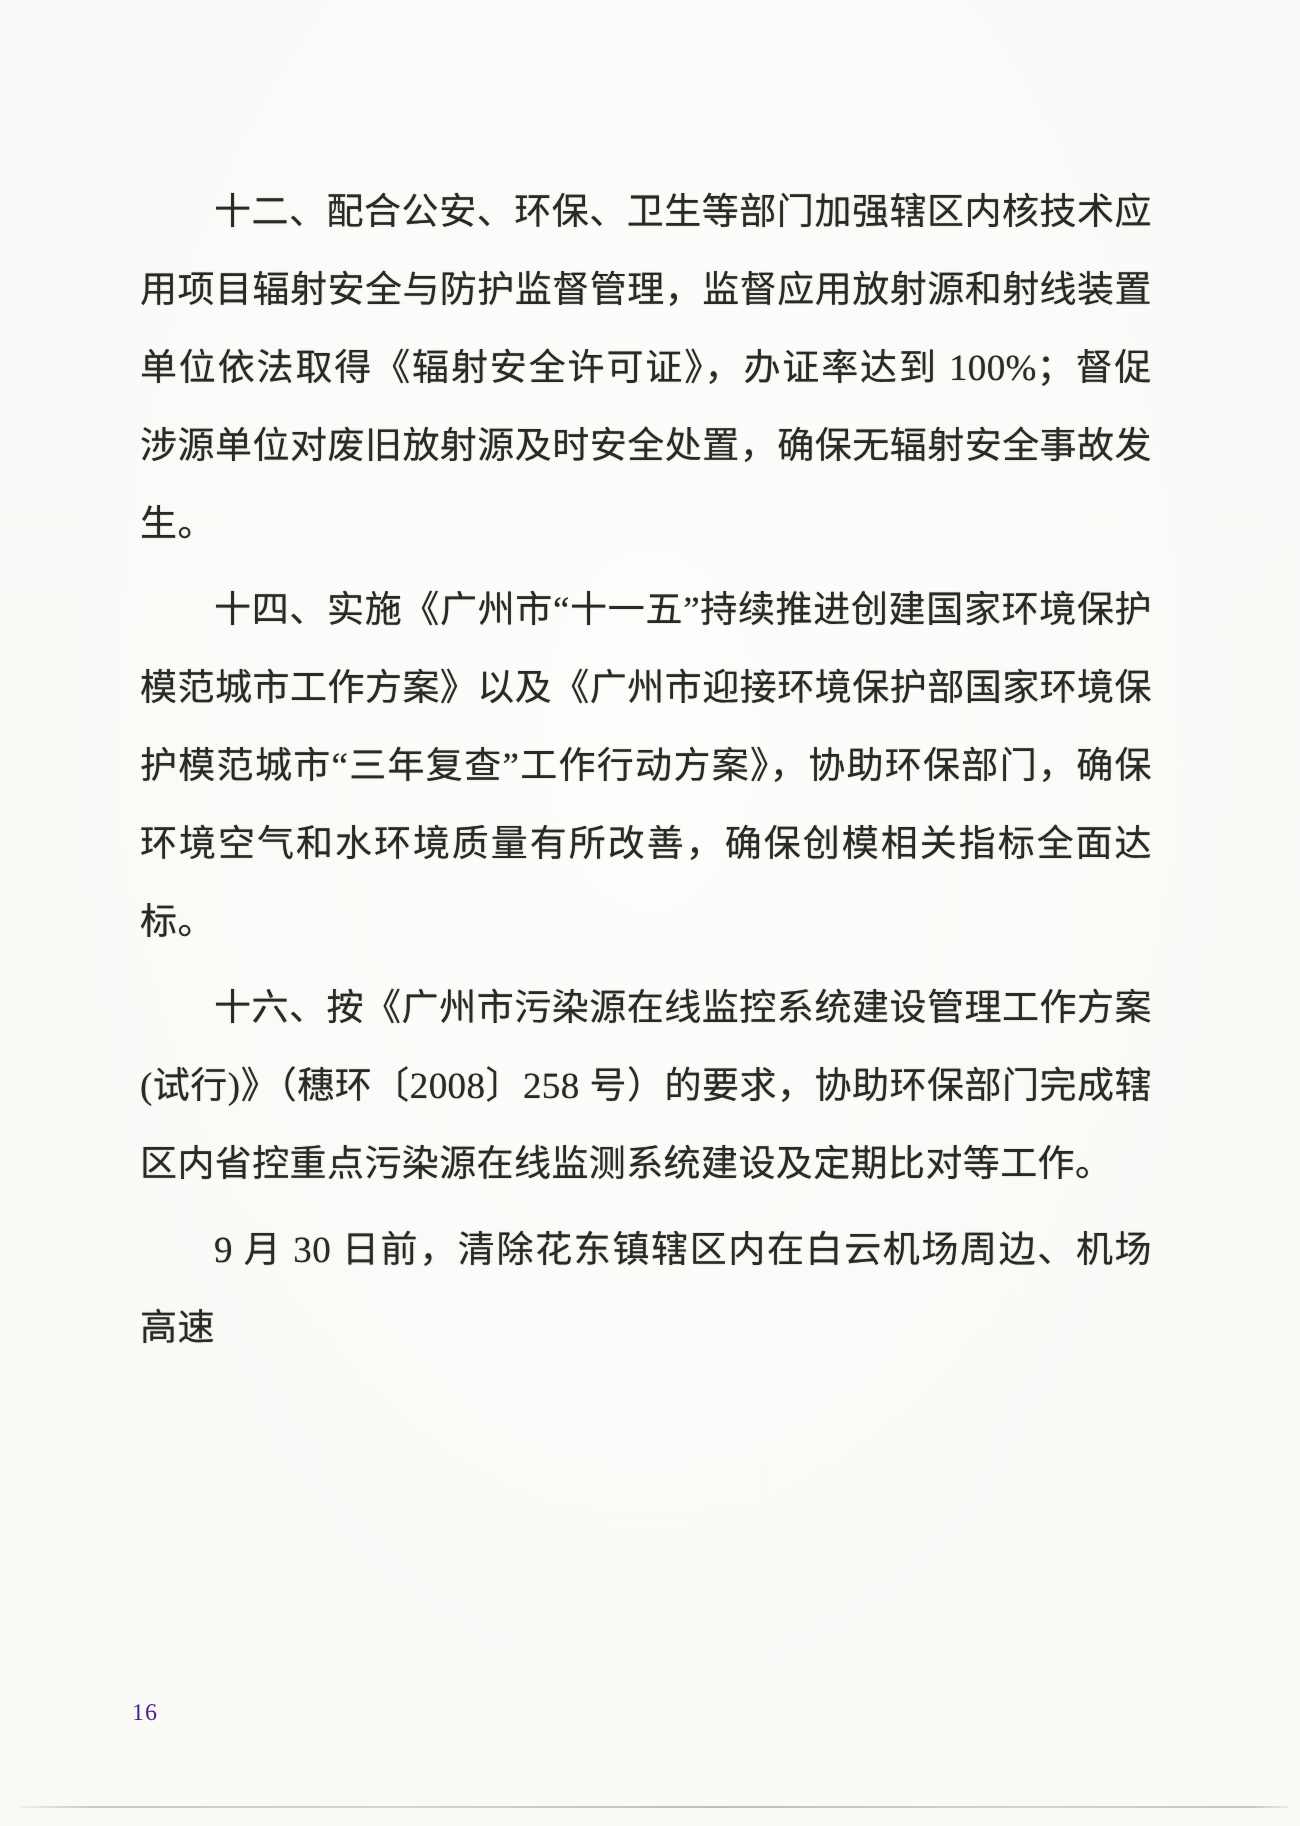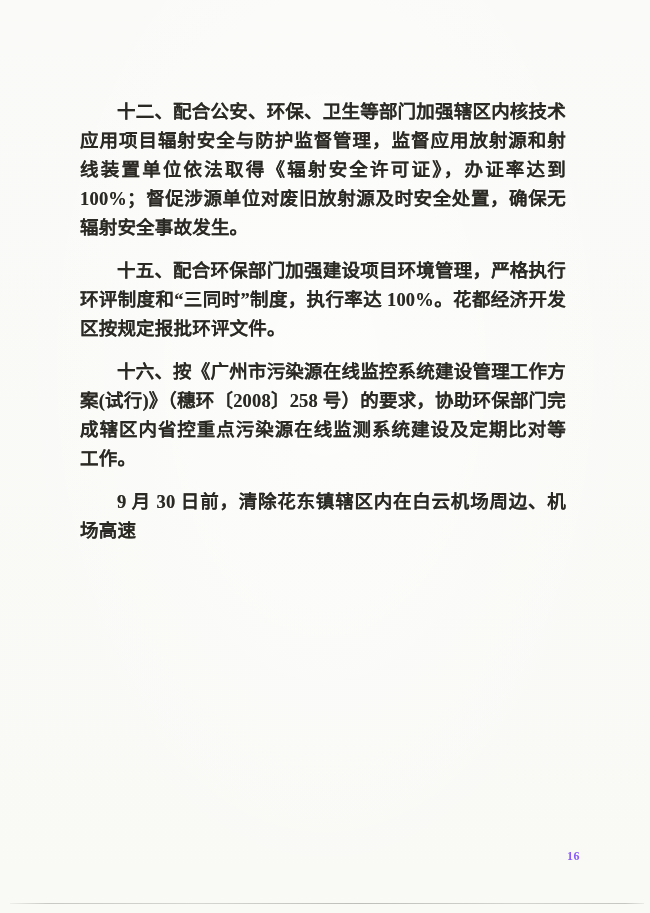--- a/index.html
+++ b/index.html
@@ -26,41 +26,40 @@
       linear-gradient(180deg, rgba(250,250,248,1) 0%, rgba(249,249,246,1) 100%);
     pointer-events: none;
   }
   .text-block {
     position: absolute;
     left: 66px;
     top: 84px;
     width: 514px;
   }
   .text-block p {
-    margin: 14px;
+    margin: 4px;
     padding: 0;
     font-size: 18.5px;
-    line-height: 29px;
+    line-height: 39px;
     letter-spacing: 0.2px;
     color: #2a2923;
     text-align: justify;
     text-indent: 2em;
-    font-weight: 700;
+    font-weight: 400;
     text-shadow: 0 0 0.6px rgba(42,41,35,0.55);
   }
   .page-number {
     position: absolute;
     top: 849px;
     left: 66px;
     width: 514px;
-    text-align: right;
+    text-align: left;
     font-size: 12px;
-    color: #8b5cf6;
+    color: #4c1d95;
     letter-spacing: 0.5px;
-    font-weight: bold;
   }
   .scan-edge-line {
     position: absolute;
     top: 903px;
     left: 10px;
     width: 634px;
     height: 1px;
     background: linear-gradient(90deg,
       rgba(170,170,166,0.15) 0%,
       rgba(160,160,156,0.55) 6%,
@@ -71,21 +70,21 @@
       rgba(170,170,166,0.2) 100%);
   }
 </style>
 </head>
 <body>
 
 <div class="scan-page">
 
   <div class="text-block">
     <p>十二、配合公安、环保、卫生等部门加强辖区内核技术应用项目辐射安全与防护监督管理，监督应用放射源和射线装置单位依法取得《辐射安全许可证》，办证率达到 100%；督促涉源单位对废旧放射源及时安全处置，确保无辐射安全事故发生。</p>
-    <p>十五、配合环保部门加强建设项目环境管理，严格执行环评制度和“三同时”制度，执行率达 100%。花都经济开发区按规定报批环评文件。</p>
+    <p>十四、实施《广州市“十一五”持续推进创建国家环境保护模范城市工作方案》以及《广州市迎接环境保护部国家环境保护模范城市“三年复查”工作行动方案》，协助环保部门，确保环境空气和水环境质量有所改善，确保创模相关指标全面达标。</p>
     <p>十六、按《广州市污染源在线监控系统建设管理工作方案(试行)》（穗环〔2008〕258 号）的要求，协助环保部门完成辖区内省控重点污染源在线监测系统建设及定期比对等工作。</p>
     <p>9 月 30 日前，清除花东镇辖区内在白云机场周边、机场高速</p>
   </div>
 
   <div class="page-number">16</div>
 
   <div class="scan-edge-line"></div>
 
 </div>
 

